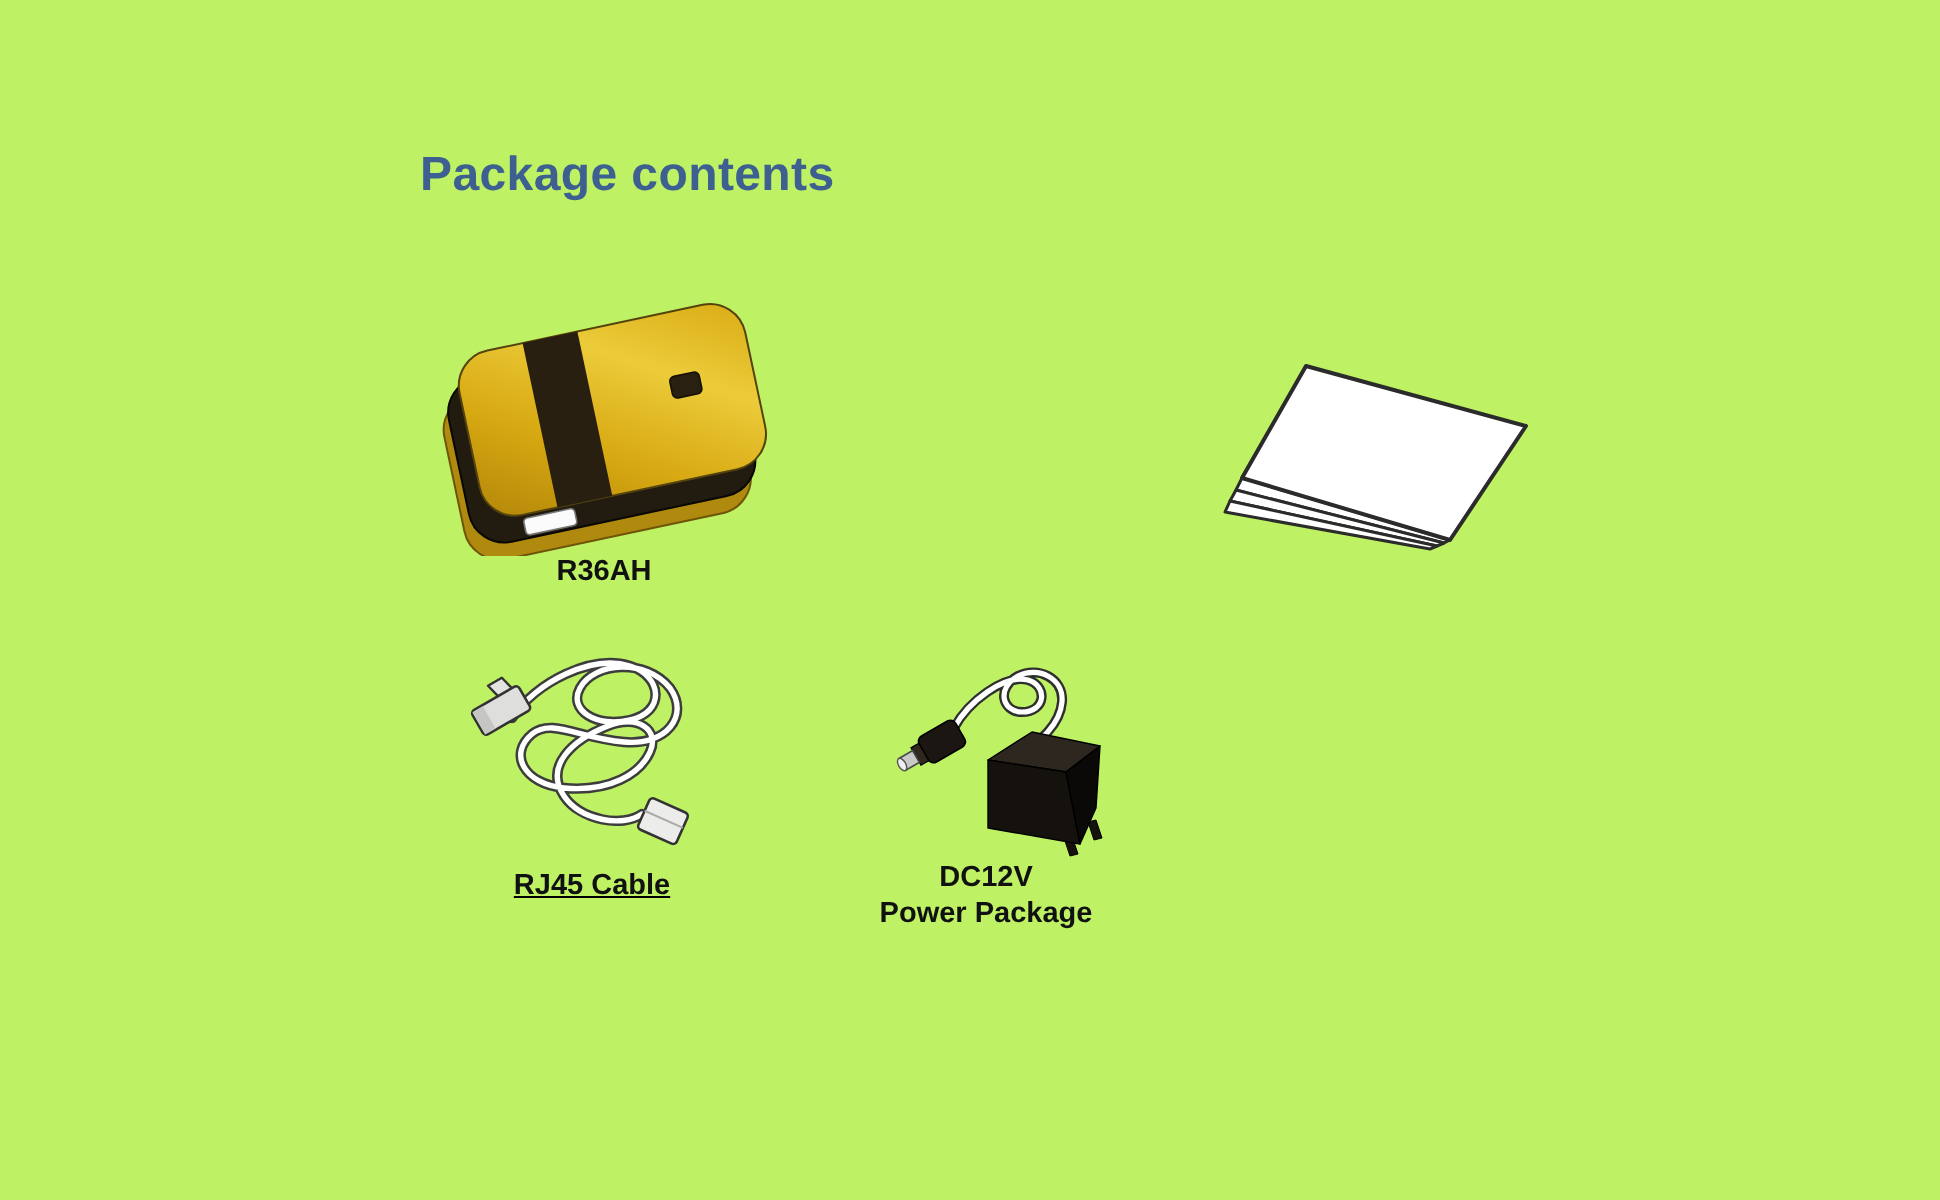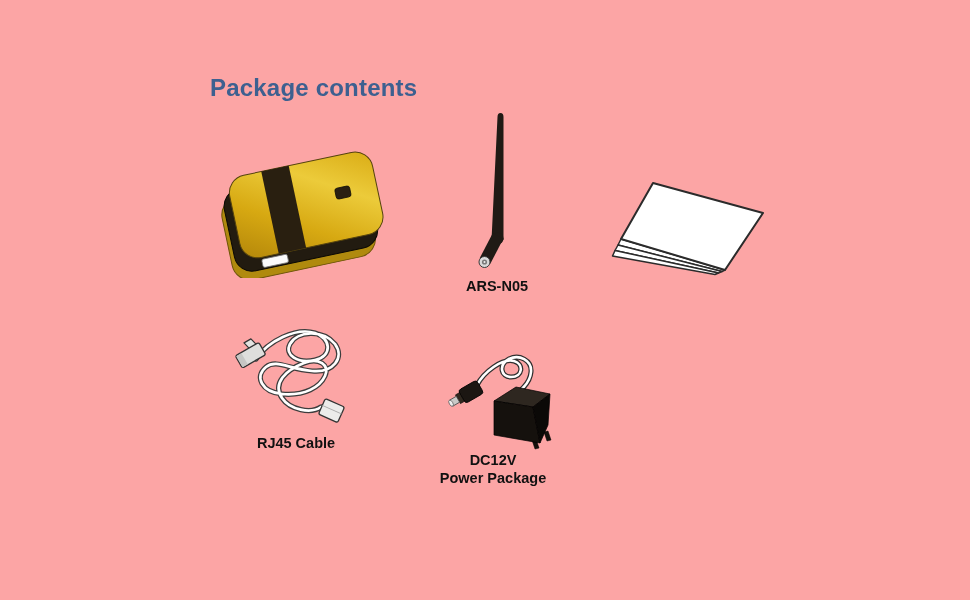--- a/index.html
+++ b/index.html
@@ -1,20 +1,20 @@
 <!DOCTYPE html>
 <html><head>
 <meta charset="utf-8">
 <style>
   html, body { margin: 0; padding: 0; background: #ffffff; }
   .canvas {
     position: relative;
     width: 970px;
     height: 600px;
-    background: #fca5a5;
+    background: #bef264;
     overflow: hidden;
     font-family: "Liberation Sans", sans-serif;
   }
   .title {
     position: absolute;
     left: 210px;
     top: 74px;
     margin: 0;
     font-size: 24px;
     font-weight: bold;
@@ -33,23 +33,23 @@
     color: #111111;
     line-height: 18px;
     white-space: nowrap;
   }
   #item-router   { left: 213px; top: 150px; width: 178px; }
   #item-router .label  { margin-top: -1px; }
   #item-antenna  { left: 437px; top: 110px; width: 120px; }
   #item-antenna .label { margin-top: 5px; }
   #item-guide    { left: 606px; top: 175px; width: 165px; }
   #item-guide .label   { margin-top: 0; }
-  #item-cable    { left: 226px; top: 315px; width: 140px; }
+  #item-cable    { left: 226px; top: 315px; width: 140px; text-decoration: underline; }
   #item-cable .label   { margin-top: 1px; }
-  #item-adapter  { left: 424px; top: 348px; width: 138px; text-align: center; }
+  #item-adapter  { left: 424px; top: 327px; width: 138px; text-align: center; }
   #item-adapter .label { margin-top: 0; }
 </style>
 </head>
 <body>
 
 <div class="canvas">
 
   <h1 class="title">Package contents</h1>
 
   <figure class="item" id="item-router">
@@ -69,33 +69,23 @@
         <rect x="10" y="34" width="146" height="84" rx="18" fill="#b08a0e" stroke="#6d5408" stroke-width="1"></rect>
         <rect x="14" y="26" width="146" height="84" rx="18" fill="#221b10" stroke="#0a0804" stroke-width="1"></rect>
         <rect x="22" y="14" width="146" height="84" rx="18" fill="url(#gradYellow)" stroke="#55430e" stroke-width="1"></rect>
         <g clip-path="url(#clipTop)">
           <rect x="58" y="10" width="28" height="94" fill="#291f10"></rect>
         </g>
         <rect x="126" y="46" width="15" height="11" rx="2.5" fill="#2a2012" stroke="#141006" stroke-width="0.8"></rect>
         <rect x="40" y="100" width="26" height="8.5" rx="2" fill="#fbfbfb" stroke="#777777" stroke-width="0.8"></rect>
       </g>
     </svg>
+    <figcaption class="label">R36AH</figcaption>
   </figure>
 
-  <figure class="item" id="item-antenna">
-    <svg width="64" height="162" viewBox="0 0 64 162" aria-hidden="true">
-      <path d="M32.5 7 Q32.5 3 35.5 3 Q38.5 3 38.5 7 L38.5 130 L26.5 130 Z" fill="#201a15"></path>
-      <circle cx="32.5" cy="128.5" r="6" fill="#201a15"></circle>
-      <path d="M33 126 L20 151" stroke="#201a15" stroke-width="12" fill="none"></path>
-      <circle cx="19.5" cy="152" r="5.5" fill="#d9d9d9" stroke="#3a3a3a" stroke-width="1"></circle>
-      <circle cx="19.5" cy="152" r="2.6" fill="#7a7a7a"></circle>
-      <circle cx="19.5" cy="152" r="1" fill="#f0f0f0"></circle>
-    </svg>
-    <figcaption class="label">ARS-N05</figcaption>
-  </figure>
 
   <figure class="item" id="item-guide">
     <svg width="165" height="102" viewBox="0 0 165 102" aria-hidden="true">
       <g fill="#ffffff" stroke="#2b2b2b" stroke-width="1.5" stroke-linejoin="round">
         <path d="M15 64 L12 70 L116 96.5 L119 95 Z"></path>
         <path d="M12 70 L9 75.5 L112.5 98 L116 96.5 Z"></path>
         <path d="M9 75.5 L6.5 81 L109 99.5 L112.5 98 Z"></path>
       </g>
       <polygon points="47,8 157,38 119,95 15,64" fill="#ffffff" stroke="#2b2b2b" stroke-width="2" stroke-linejoin="round"></polygon>
     </svg>

